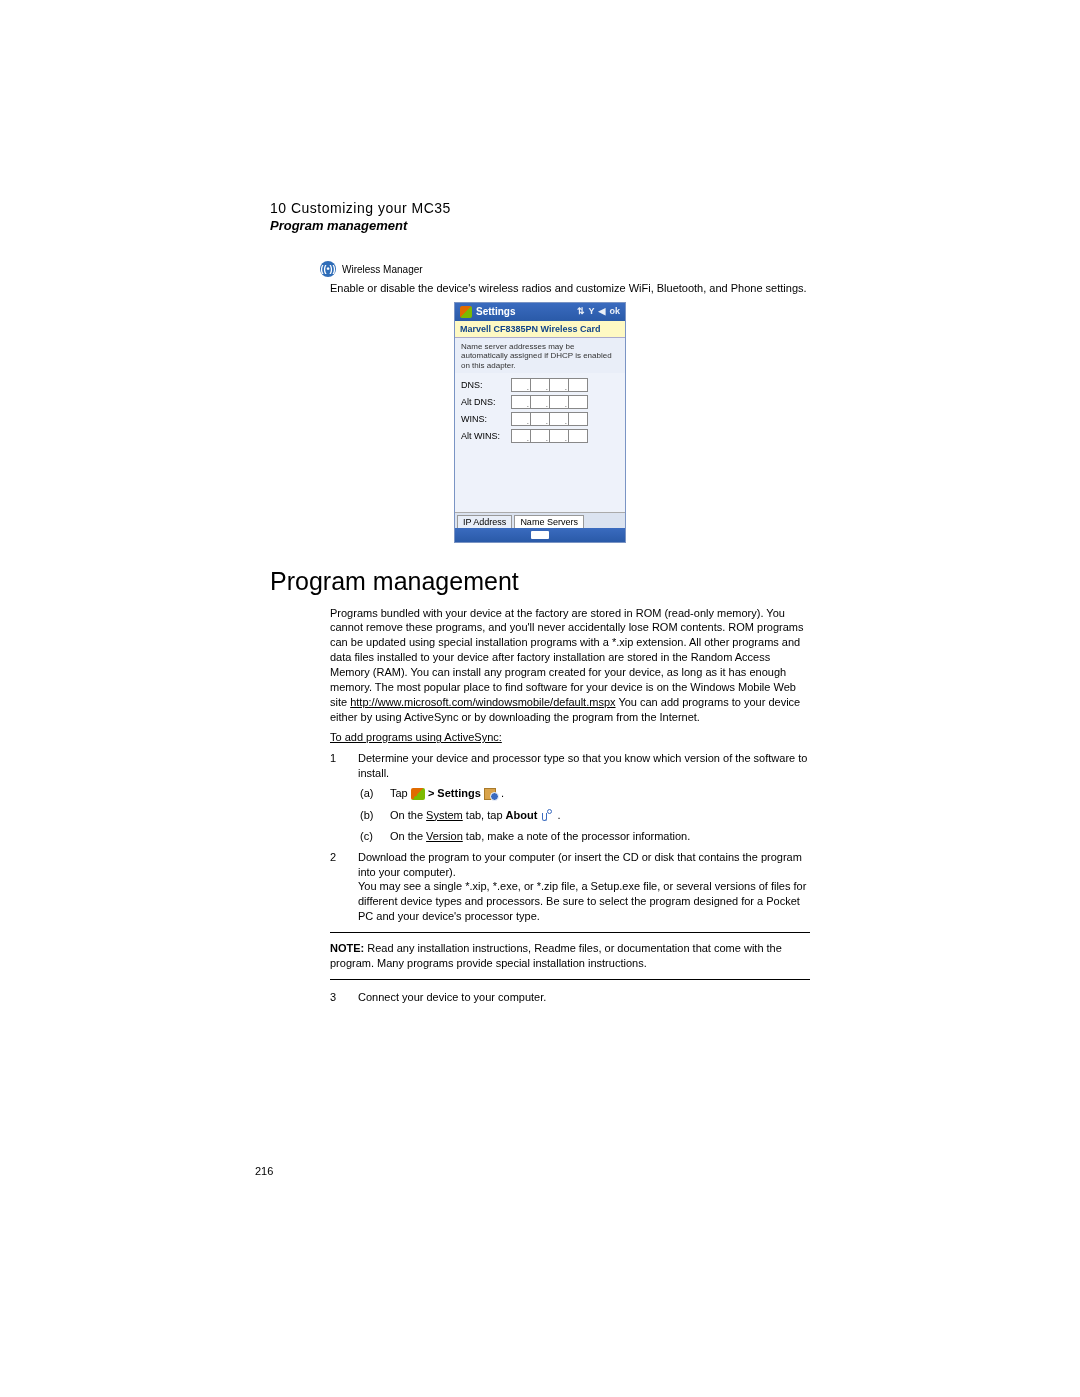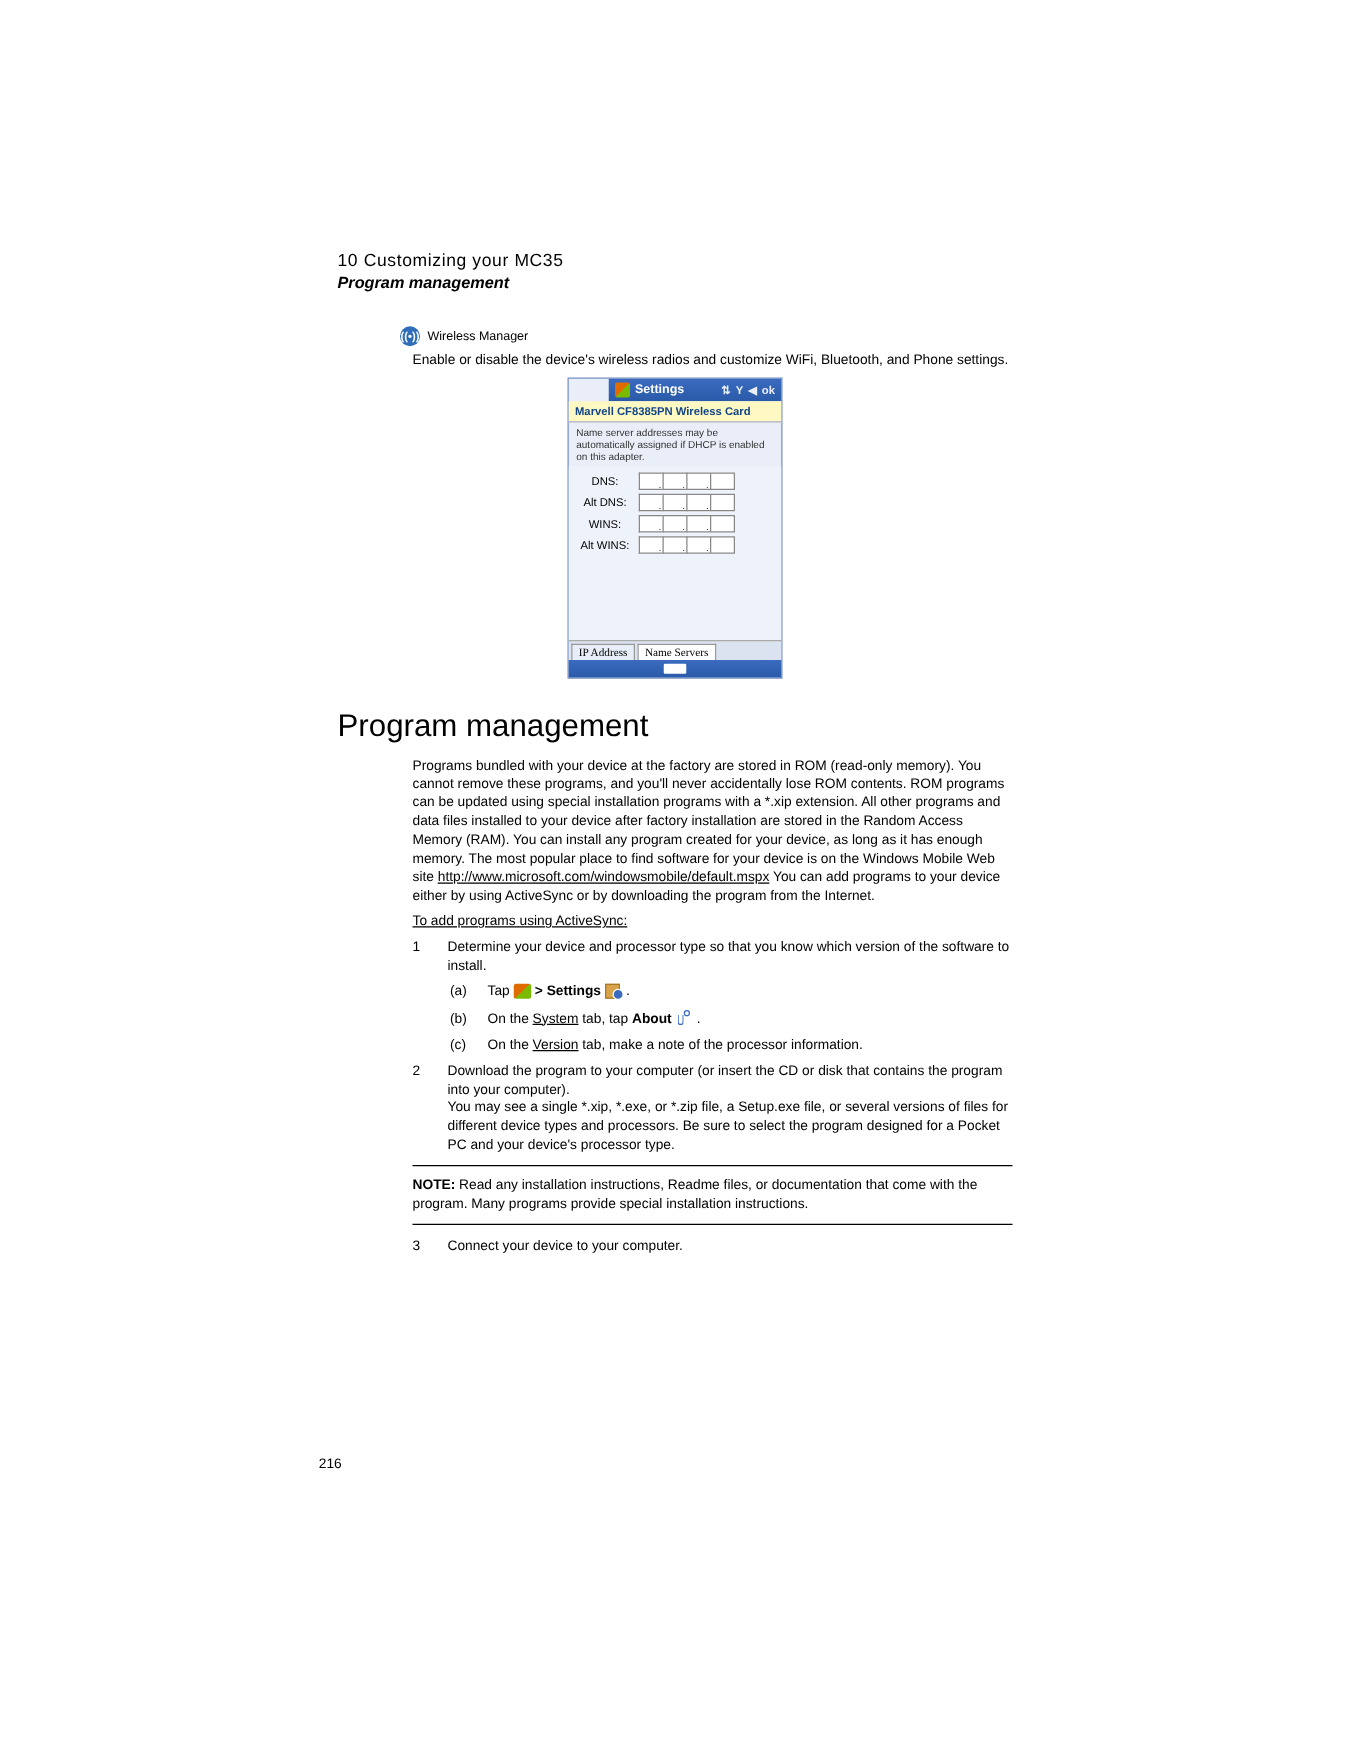--- a/index.html
+++ b/index.html
@@ -62,23 +62,22 @@
     background: #e9eef8;
     font-family: Tahoma, sans-serif;
   }
   .ss-titlebar {
     background: linear-gradient(#3a6bbf, #2a5aa8);
     color: #fff;
     font-size: 10px;
     font-weight: bold;
     padding: 3px 5px;
     display: flex;
-    align-items: center;
+    align-items: flex-start;
     gap: 4px;
-    margin-left: 32px;
   }
   .ss-flag {
     width: 12px;
     height: 12px;
     background: linear-gradient(135deg, #e06b00 0 50%, #7cba00 50% 100%);
     border-radius: 2px;
   }
   .ss-status-icons {
     margin-left: auto;
     display: flex;
@@ -105,21 +104,21 @@
     font-size: 9px;
     background: #eef2fa;
   }
   .ss-row {
     display: flex;
     align-items: center;
     margin: 3px 0;
   }
   .ss-label {
     width: 46px;
-    text-align: center;
+    text-align: left;
     padding-right: 4px;
   }
   .ss-ip {
     display: flex;
     gap: 0;
   }
   .ss-ip-seg {
     width: 18px;
     height: 12px;
     border: 1px solid #888;
@@ -143,21 +142,20 @@
     font-size: 9px;
     border-top: 1px solid #aaa;
     background: #dbe3f0;
   }
   .ss-tab {
     padding: 1px 5px;
     border: 1px solid #999;
     border-bottom: none;
     background: #e8eef8;
     margin: 2px 0 0 2px;
-    font-family: Liberation Serif, serif;
   }
   .ss-tab.active {
     background: #fff;
     font-weight: normal;
   }
   .ss-bottombar {
     background: linear-gradient(#3a6bbf, #2a5aa8);
     height: 14px;
     display: flex;
     justify-content: center;

